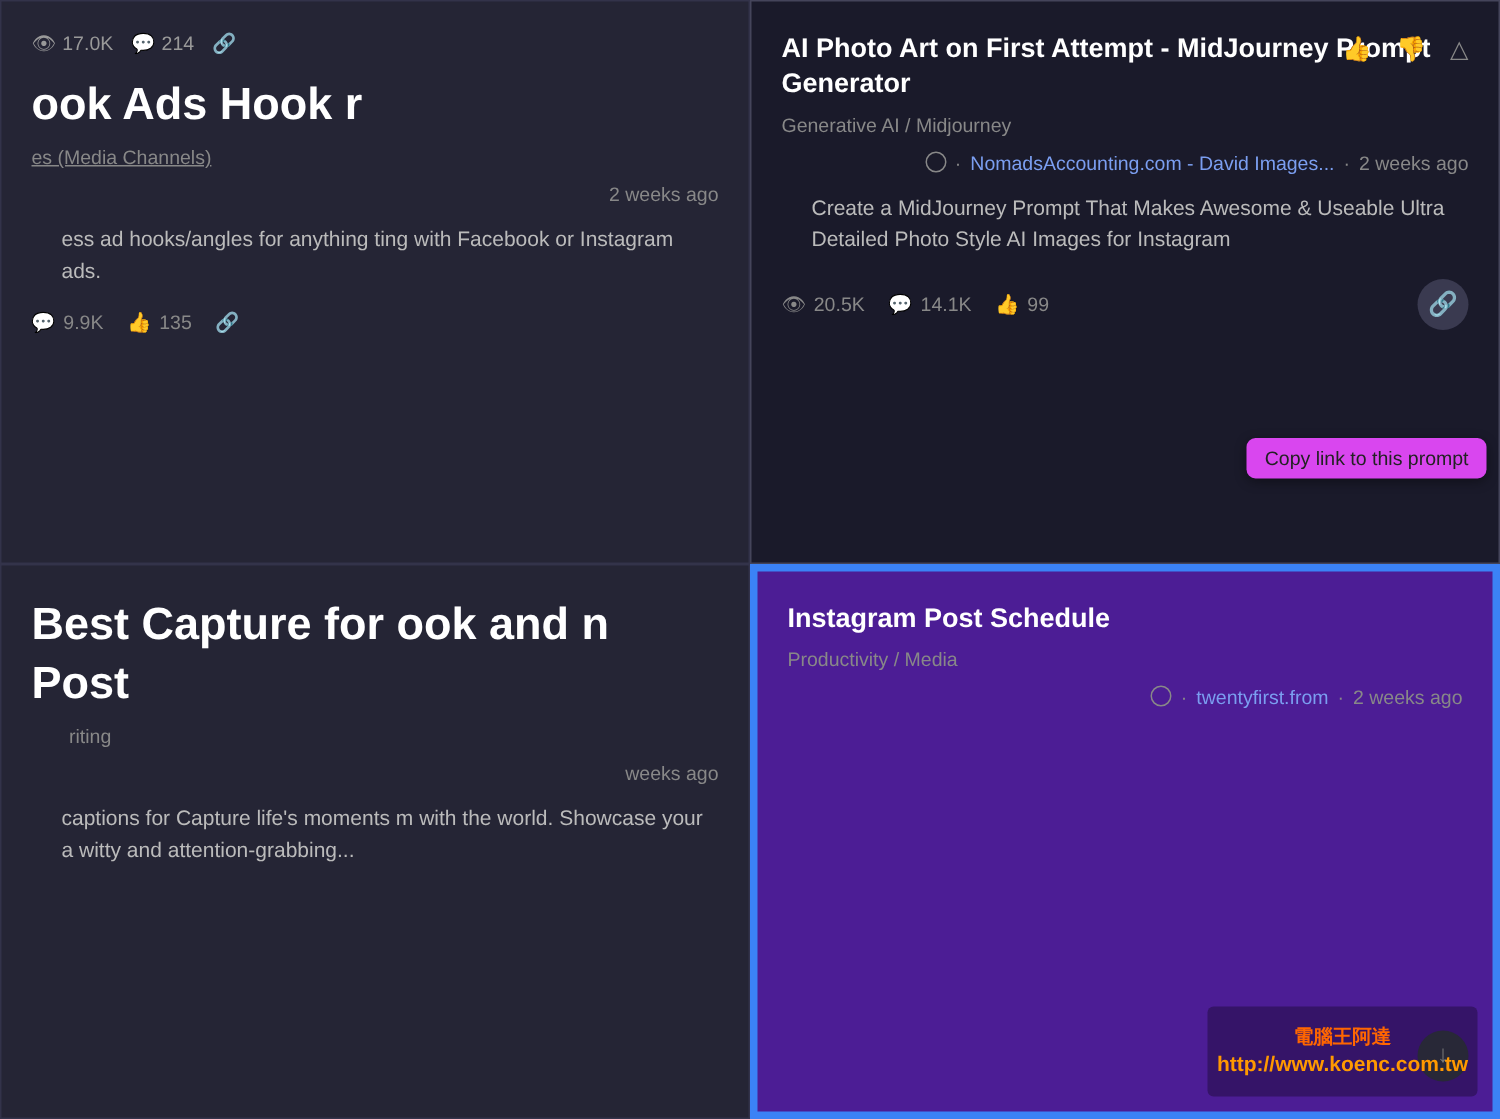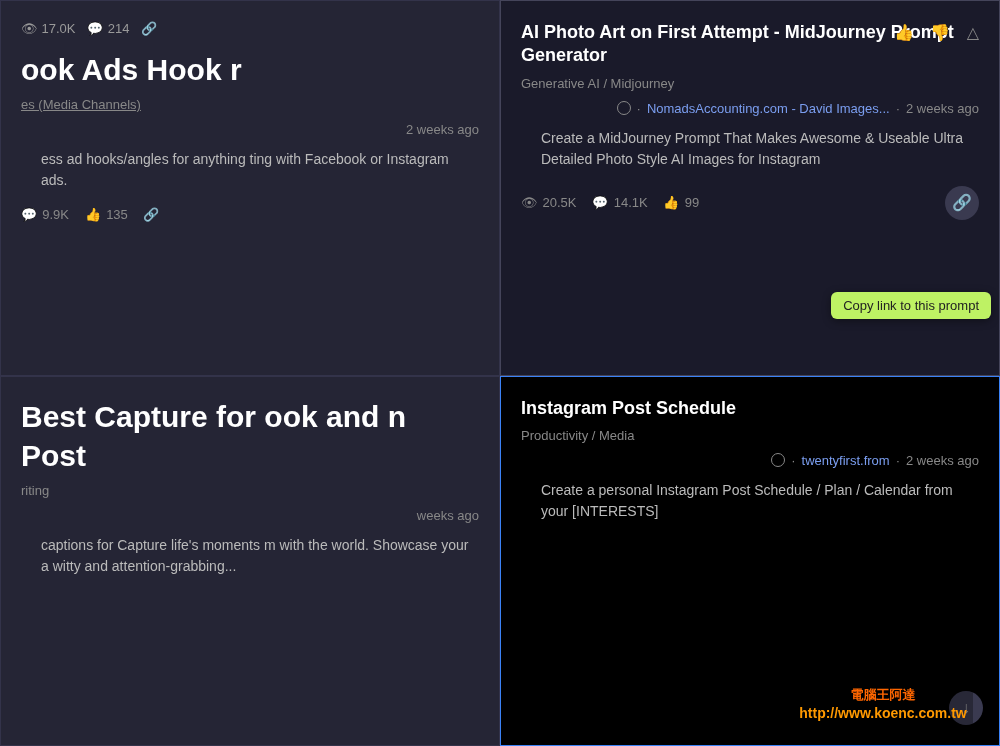--- a/index.html
+++ b/index.html
@@ -15,24 +15,24 @@
 
     .grid {
       display: grid;
       grid-template-columns: 1fr 1fr;
       gap: 0;
       width: 100%;
       height: 100%;
     }
 
     .card {
-      background: #000000;
+      background: #4c1d95;
       padding: 20px;
       position: relative;
-      border: 1px solid #3b82f6;
+      border: 5px solid #3b82f6;
       overflow: hidden;
     }
 
     .card.highlighted {
       background: #1a1a2a;
       border: 1px solid #44445a;
     }
 
     .card-top-stats {
       display: flex;
@@ -122,21 +122,21 @@
 
     
     .tooltip-container {
       position: absolute;
       bottom: 56px;
       right: 8px;
       z-index: 100;
     }
 
     .tooltip {
-      background: #bef264;
+      background: #d946ef;
       color: #222;
       padding: 6px 12px;
       border-radius: 6px;
       font-size: 13px;
       white-space: nowrap;
       box-shadow: 0 2px 8px rgba(0,0,0,0.4);
     }
 
     .link-btn-active {
       width: 34px;
@@ -175,21 +175,21 @@
       height: 14px;
       border-radius: 50%;
       border: 1.5px solid #888;
       position: relative;
       vertical-align: middle;
     }
 
     .watermark {
       position: absolute;
       bottom: 10px;
-      right: 26px;
+      right: 10px;
       width: 180px;
       height: 60px;
       background: rgba(0,0,0,0.3);
       border-radius: 4px;
       display: flex;
       align-items: center;
       justify-content: center;
       font-size: 10px;
       color: #ff6600;
       font-weight: bold;
@@ -309,21 +309,21 @@
       <div class="tooltip">
         <span>Copy link to this prompt</span>
       </div>
     </div>
   </div>
 
   <div class="cropped-card">
     <div class="partial-title">
       <span>Best Capture for ook and n Post</span>
     </div>
-    <div class="card-category" style="margin-top:8px;">
+    <div class="card-category" style="margin-top:8px;margin-left:25px;">
       <span>riting</span>
     </div>
     <div class="card-author">
       <span>weeks ago</span>
     </div>
     <div class="card-description">
       <span>captions for Capture life's moments
 m with the world. Showcase your
 a witty and attention-grabbing...</span>
     </div>
@@ -338,23 +338,20 @@
     </div>
     <div class="card-author">
       <span class="globe-icon"></span>
       <span>·</span>
       <a href="#">
         <span>twentyfirst.from</span>
       </a>
       <span>·</span>
       <span>2 weeks ago</span>
     </div>
-    <div class="card-description">
-      <span>Create a personal Instagram Post Schedule / Plan / Calendar from your [INTERESTS]</span>
-    </div>
 
     <div class="watermark">
       <div class="watermark-text">
         <div>電腦王阿達</div>
         <div style="font-size:14px;color:#ff9900;">http://www.koenc.com.tw</div>
       </div>
     </div>
 
     <button class="down-btn">↓</button>
   </div>

